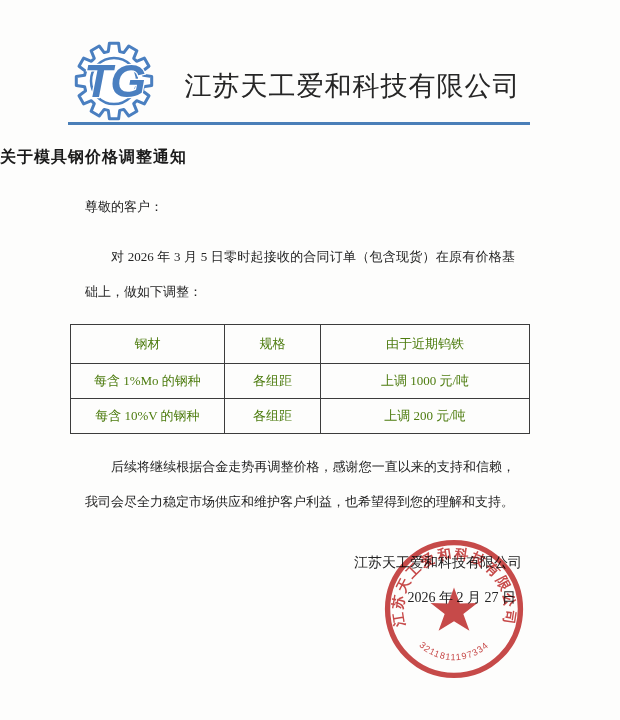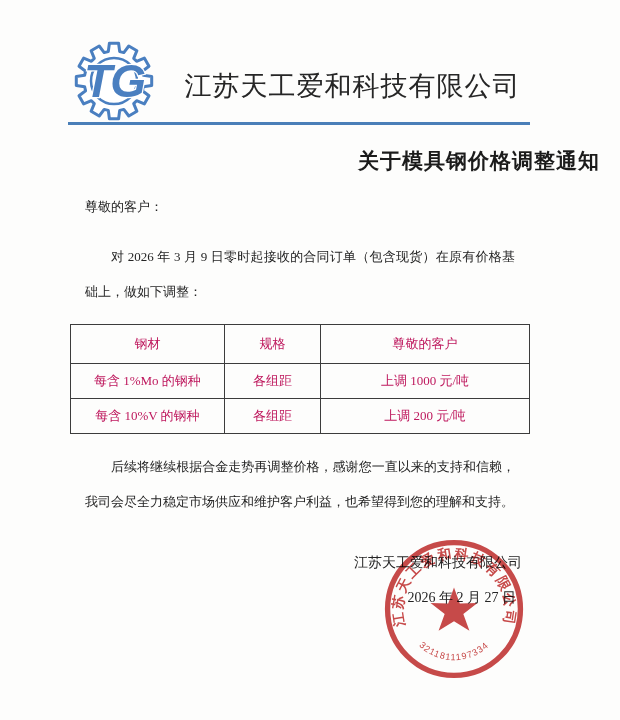--- a/index.html
+++ b/index.html
@@ -26,22 +26,22 @@
   }
   .header-rule {
     position:absolute; left:68px; top:122px;
     width:462px; height:3px;
     background:#4a7fb8;
   }
 
   
   .doc-title {
     position:absolute; top:147px; left:0; width:600px;
-    text-align:right;
-    font-size:21px; font-weight:bold;
+    text-align:left;
+    font-size:16px; font-weight:bold;
     letter-spacing:1px;
     color:#1b1b1b;
   }
 
   
   .body {
     position:absolute; left:70px; top:174px; width:460px;
     font-size:13px; line-height:35px;
     text-align:justify;
     color:#242424;
@@ -49,21 +49,21 @@
   .body p { margin:15px; }
   .body p.indent { text-indent:2em; }
 
   
   table.price {
     width:100%;
     border-collapse:collapse;
     margin:4px 0;
     font-size:13px;
     line-height:normal;
-    color:#be185d;
+    color:#4d7c0f;
   }
   table.price th, table.price td {
     border:1px solid #3c3c3c;
     text-align:center;
     font-weight:normal;
     padding:0 4px;
   }
   table.price th { height:38px; }
   table.price td { height:34px; }
   .col-steel { width:33.5%; }
@@ -101,28 +101,28 @@
   </svg>
 
   <div class="company-name">江苏天工爱和科技有限公司</div>
 
   <div class="header-rule"></div>
 
   <div class="doc-title">关于模具钢价格调整通知</div>
 
   <div class="body">
     <p class="salutation">尊敬的客户：</p>
-    <p class="indent">对 2026 年 3 月 9 日零时起接收的合同订单（包含现货）在原有价格基础上，做如下调整：</p>
+    <p class="indent">对 2026 年 3 月 5 日零时起接收的合同订单（包含现货）在原有价格基础上，做如下调整：</p>
 
     <table class="price">
       <thead>
         <tr>
           <th class="col-steel">钢材</th>
           <th class="col-spec">规格</th>
-          <th class="col-adj">尊敬的客户</th>
+          <th class="col-adj">由于近期钨铁</th>
         </tr>
       </thead>
       <tbody>
         <tr>
           <td>每含 1%Mo 的钢种</td>
           <td>各组距</td>
           <td>上调 1000 元/吨</td>
         </tr>
         <tr>
           <td>每含 10%V 的钢种</td>

